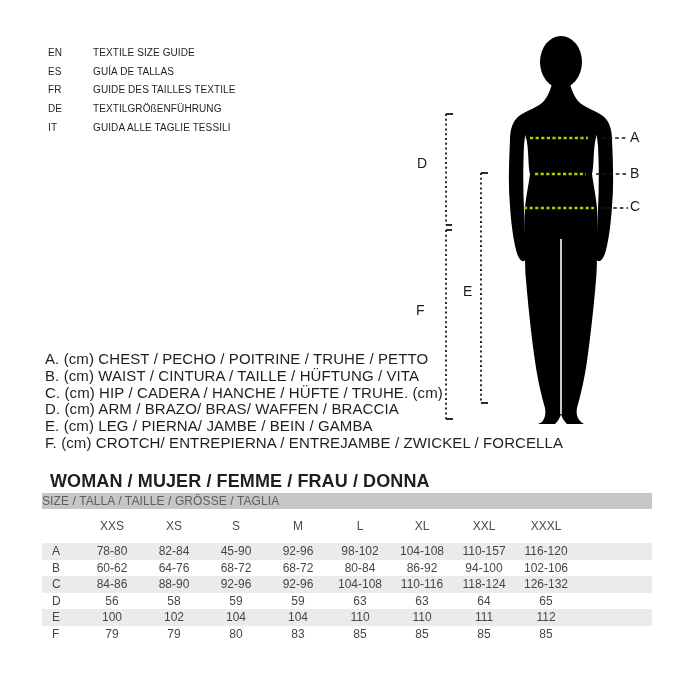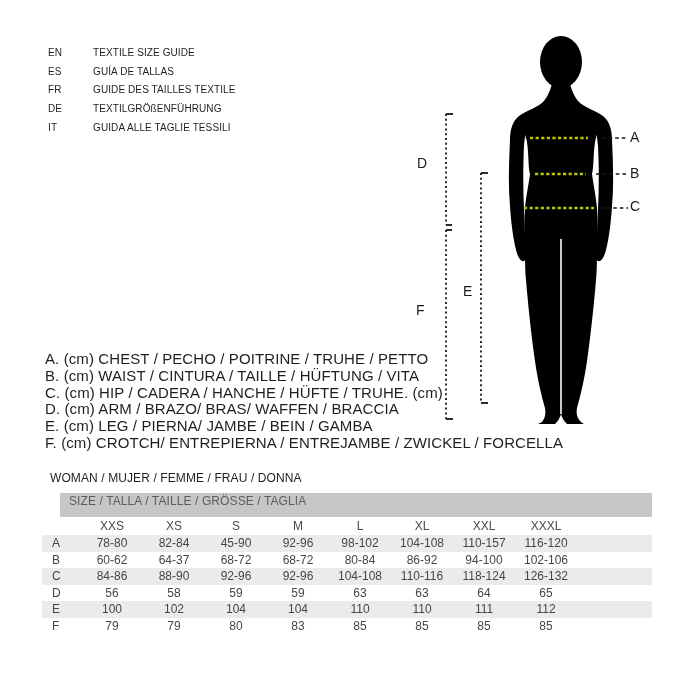--- a/index.html
+++ b/index.html
@@ -9,27 +9,27 @@
   }
   
   .lang-block{position:absolute;left:48px;top:44px;font-size:10px;line-height:18.7px;font-weight:500;letter-spacing:.1px;}
   .lang-row{display:flex;}
   .lang-code{width:45px;flex:0 0 45px;}
   
   .fig-svg{position:absolute;left:420px;top:22px;width:250px;height:420px;}
   .marker-label{position:absolute;font-size:14px;font-weight:500;color:#1c1c1c;}
   
   .measure-block{position:absolute;left:45px;top:351px;font-size:15px;line-height:16.8px;letter-spacing:.1px;}
-  .gender-line{position:absolute;left:50px;top:471px;font-size:12px;font-weight:400;letter-spacing:.1px;}
+  .gender-line{position:absolute;left:50px;top:471px;font-size:18px;font-weight:700;letter-spacing:.1px;}
   
   .size-table{position:absolute;left:42px;top:493px;width:610px;}
-  .table-header-bar{height:24px;line-height:16.5px;background:#c6c6c6;color:#5d5d5d;
-    font-size:12px;padding-left:9px;letter-spacing:.1px;margin-left:18px;}
+  .table-header-bar{height:16px;line-height:16.5px;background:#c6c6c6;color:#5d5d5d;
+    font-size:12px;letter-spacing:.1px;}
   .cols-row,.trow{display:grid;grid-template-columns:39px repeat(8,62px);align-items:center;}
-  .cols-row{height:18px;color:#4a4a4a;font-size:12px;}
+  .cols-row{height:34px;color:#4a4a4a;font-size:12px;}
   .trow{height:16.5px;color:#464646;font-size:12px;}
   .cols-row .cell,.trow .cell{text-align:center;}
   .trow .rlabel,.cols-row .rlabel{text-align:left;padding-left:10px;}
   .tbody .trow:nth-child(odd){background:#ebebeb;}
 </style>
 </head>
 <body>
 
 <div class="page">
 
@@ -165,21 +165,21 @@
           <span class="cell">92-96</span>
           <span class="cell">98-102</span>
           <span class="cell">104-108</span>
           <span class="cell">110-157</span>
           <span class="cell">116-120</span>
         </div>
 
         <div class="trow">
           <span class="rlabel">B</span>
           <span class="cell">60-62</span>
-          <span class="cell">64-37</span>
+          <span class="cell">64-76</span>
           <span class="cell">68-72</span>
           <span class="cell">68-72</span>
           <span class="cell">80-84</span>
           <span class="cell">86-92</span>
           <span class="cell">94-100</span>
           <span class="cell">102-106</span>
         </div>
 
         <div class="trow">
           <span class="rlabel">C</span>

